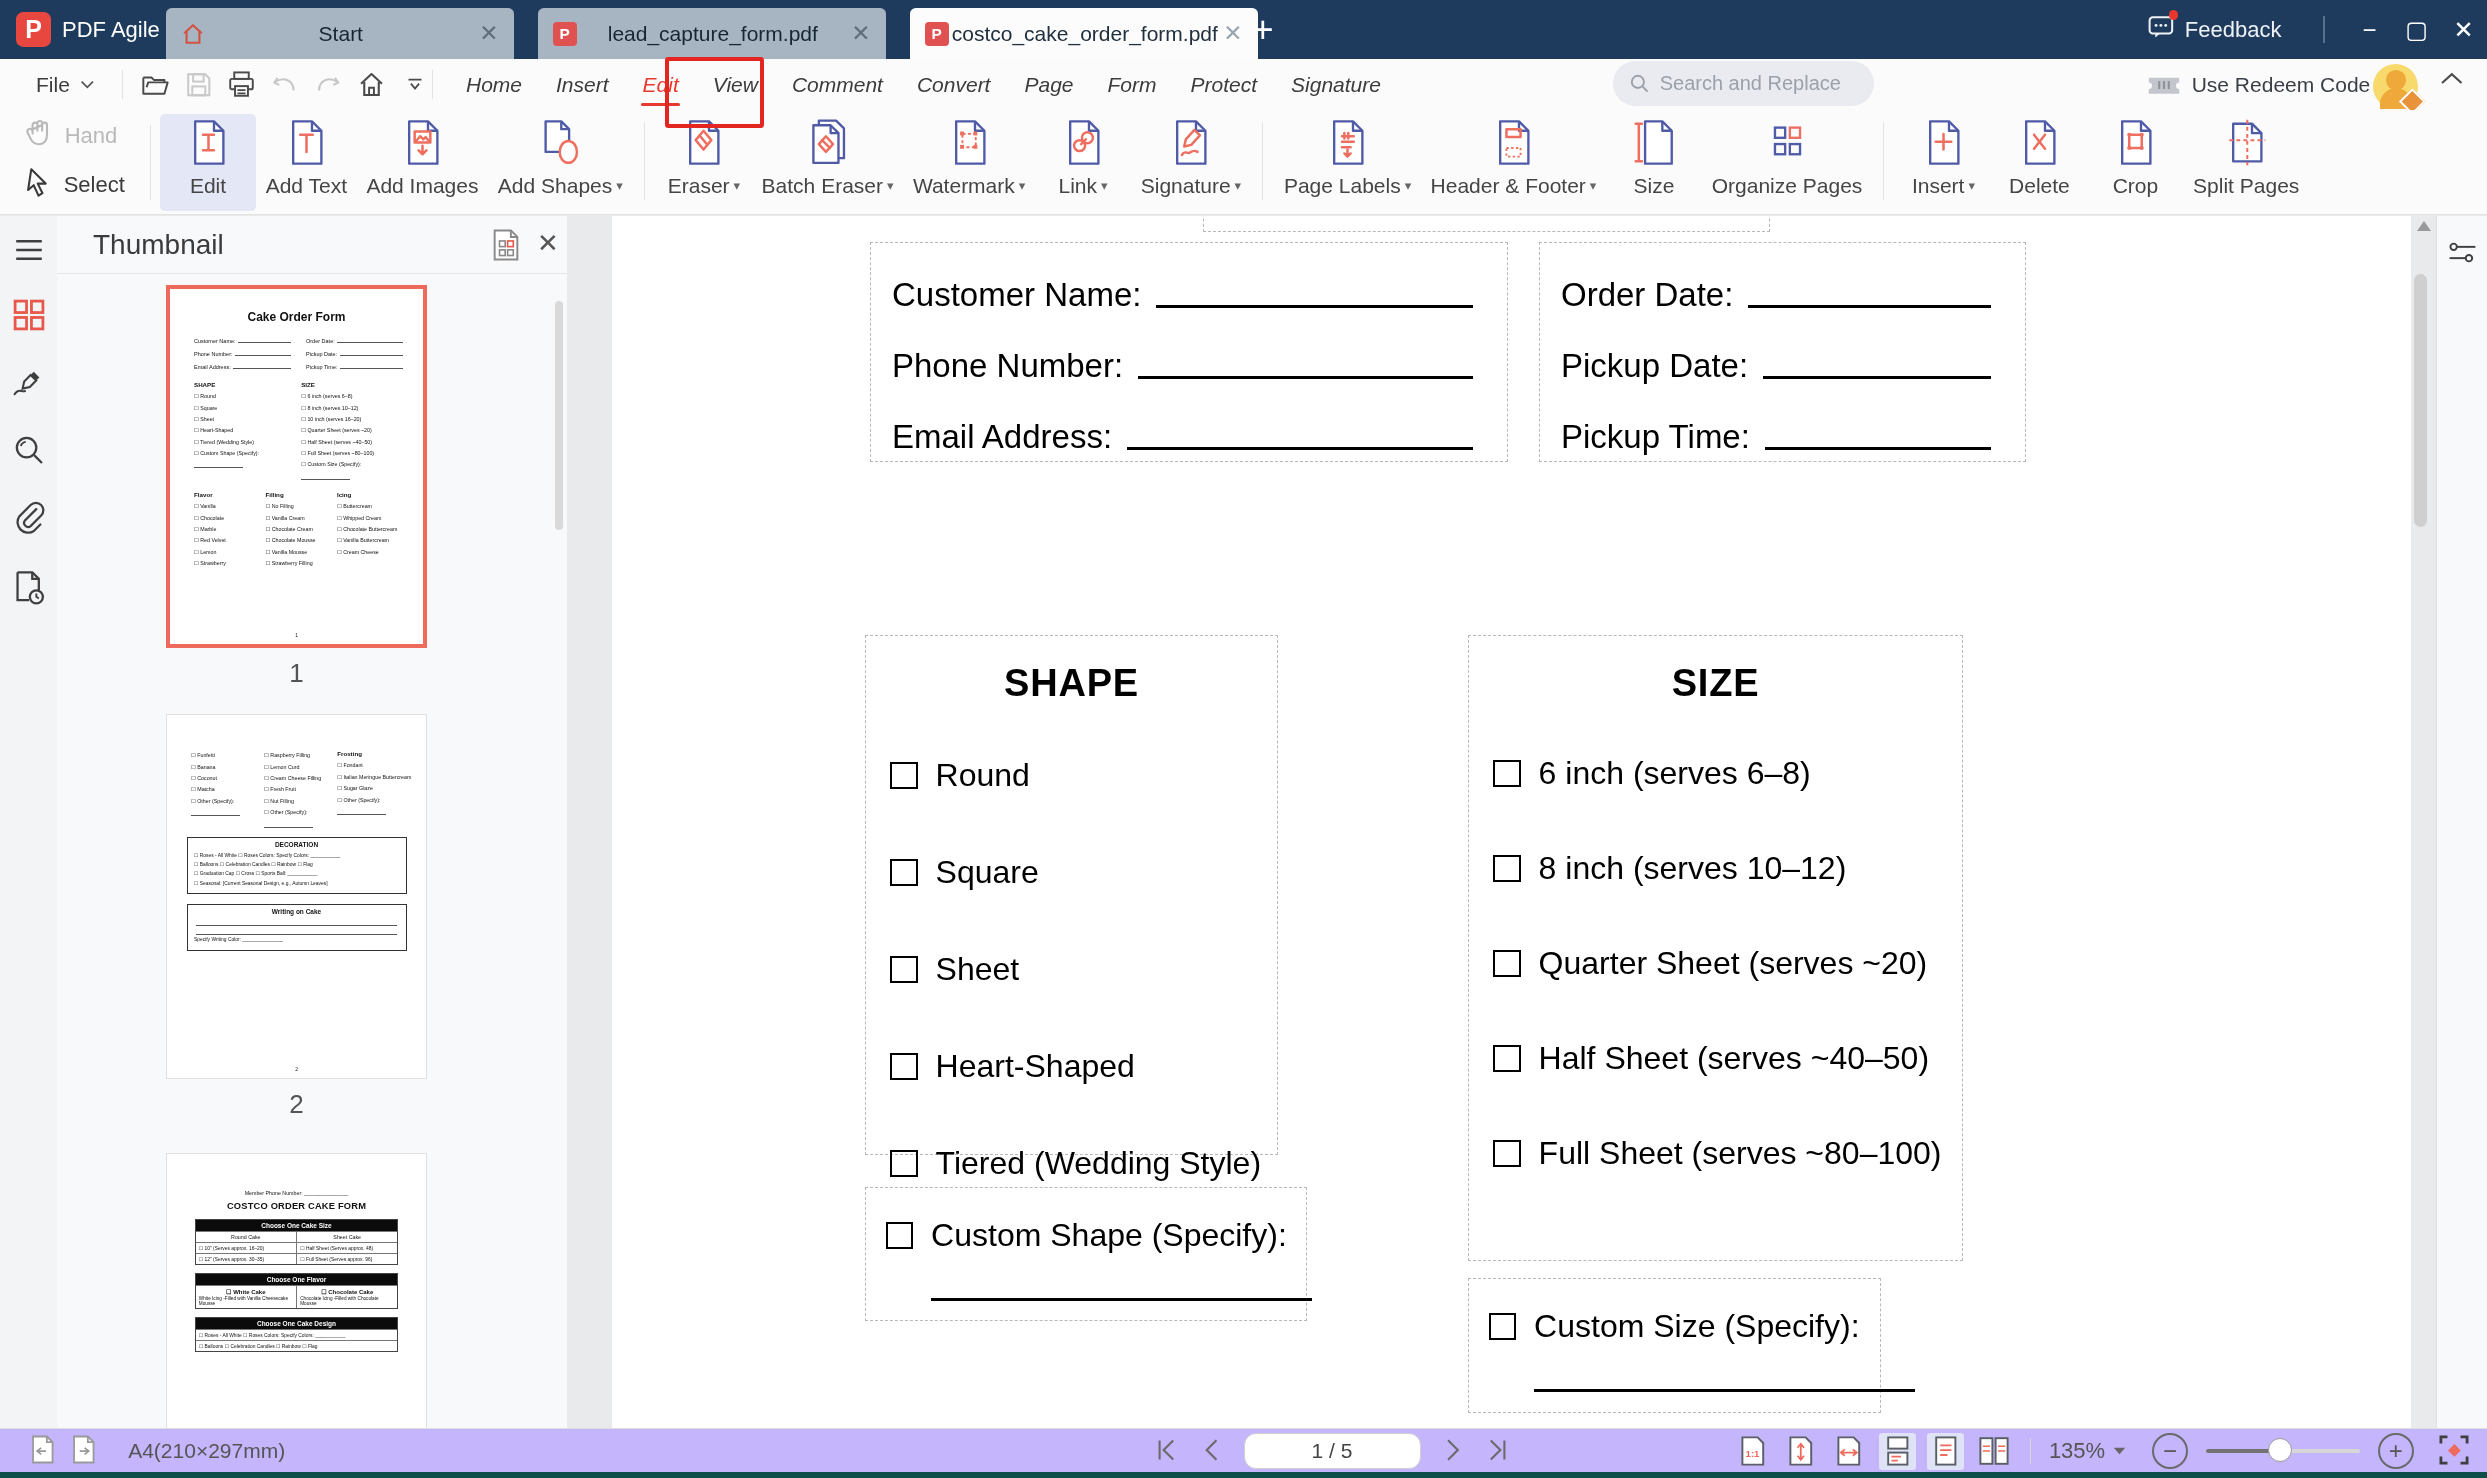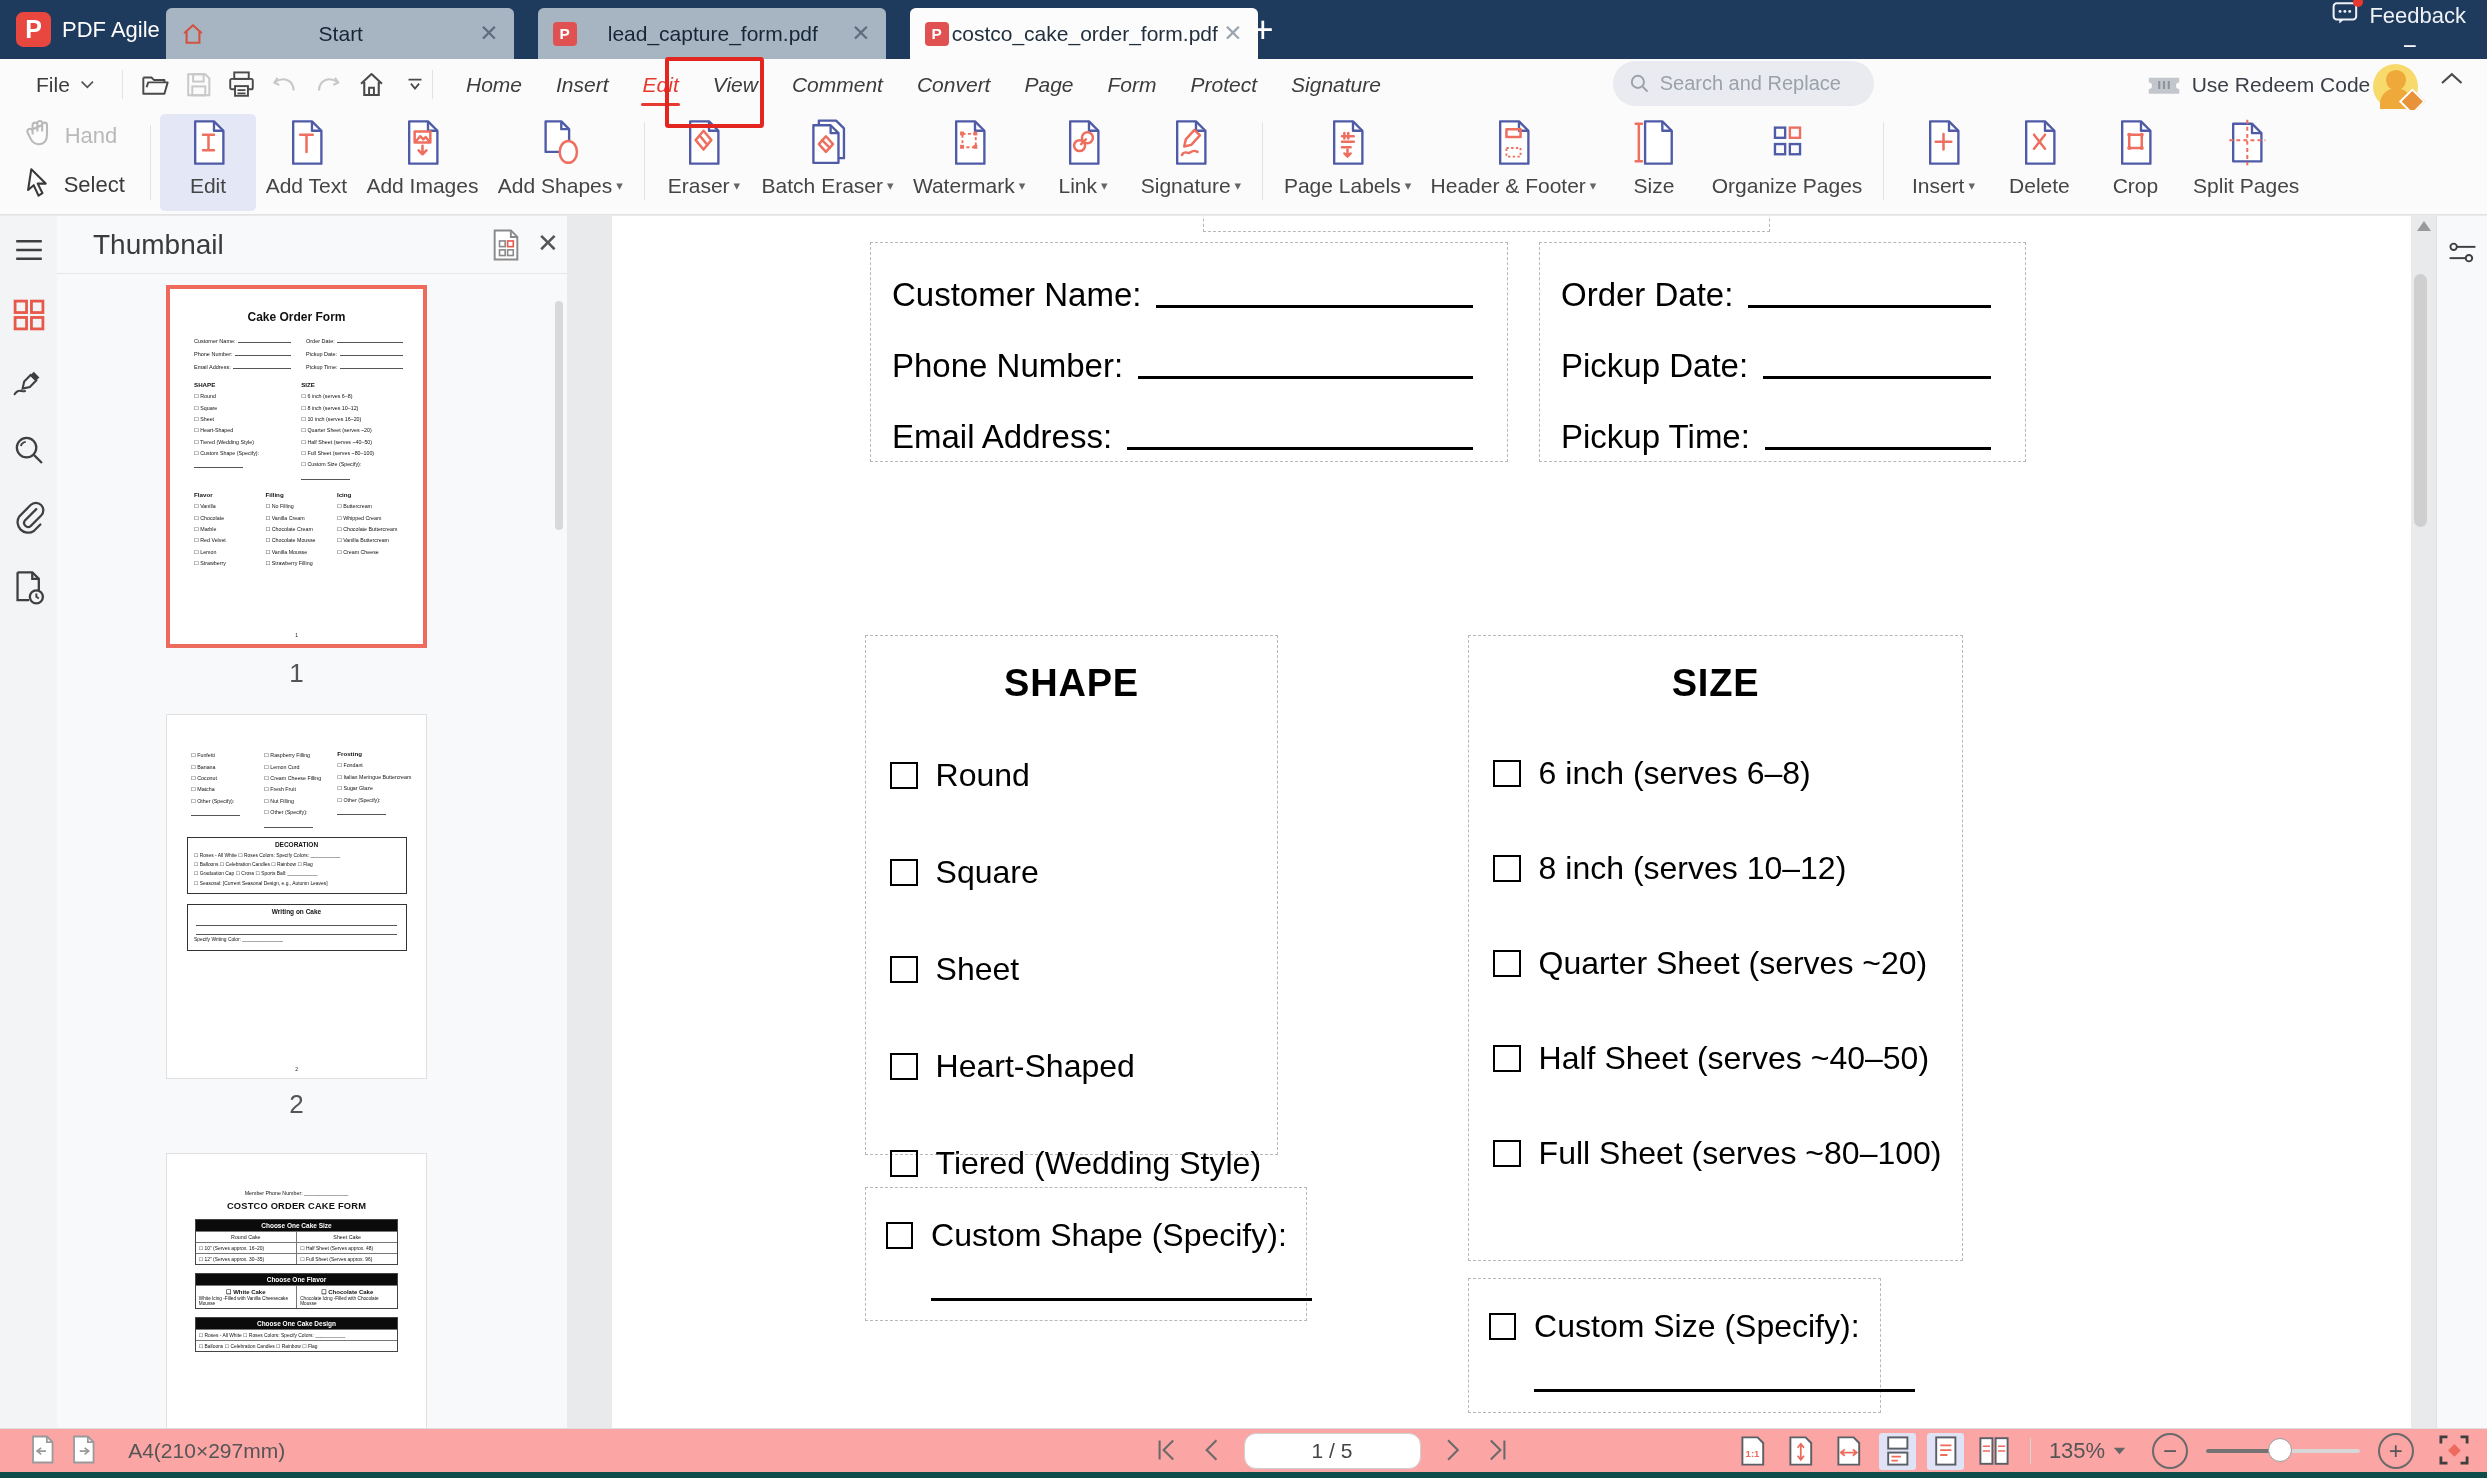--- a/index.html
+++ b/index.html
@@ -14,21 +14,21 @@
   .tab{width:348px;height:51px;border-radius:5.7px 5.7px 0 0;display:flex;align-items:center;background:#a7b4c1;}
   .tab.active{background:#fcfcfd;}
   .tab .tab-icon{margin-left:14.6px;width:24px;height:24px;flex:0 0 auto;}
   .tab .tab-label{flex:1;text-align:center;font-size:21px;color:#172635;white-space:nowrap;overflow:hidden;}
   .tab.active .tab-label{color:#22303e;}
   .tab .tab-close{margin-right:13px;font-size:23px;color:#5e6e7d;width:24px;text-align:center;}
   .tab.active .tab-close{color:#9aa5b0;}
   .pdfmini{width:24px;height:24px;background:#e05252;border-radius:4px;color:#fff;font-size:15.4px;font-weight:bold;
         display:flex;align-items:center;justify-content:center;}
   .newtab{position:absolute;left:1252px;top:6.5px;color:#fff;font-size:37px;font-weight:300;line-height:45px;}
-  .tb-right{position:absolute;right:0;top:0;height:59px;display:flex;align-items:center;flex-direction:column;}
+  .tb-right{position:absolute;right:0;top:0;height:59px;display:flex;align-items:center;}
   .feedback{display:flex;align-items:center;color:#eef2f6;font-size:22px;gap:8px;margin-right:21px;position:relative;}
   .fb-dot{position:absolute;left:21px;top:-3.2px;width:9.7px;height:9.7px;border-radius:50%;background:#e8372c;}
   .win-div{width:1.6px;height:27.6px;background:#54708c;margin:0 21px;}
   .winbtn{width:47px;height:59px;display:flex;align-items:center;justify-content:center;color:#fff;font-size:24px;}
   
   .menubar{position:absolute;left:0;top:59px;width:2487px;height:51px;background:#fbfbfc;}
   .filemenu{position:absolute;left:36px;top:0;height:51px;display:flex;align-items:center;gap:9.7px;font-size:21px;color:#3c3c3c;}
   .vdiv{position:absolute;top:11.3px;width:0.8px;height:29px;background:#e3e3e3;}
   .quick{position:absolute;left:139px;top:0;height:51px;display:flex;align-items:center;gap:11.3px;}
   .qicon{width:32px;height:32px;display:flex;align-items:center;justify-content:center;}
@@ -112,21 +112,21 @@
   .opt-title{font-size:38px;font-weight:bold;text-align:center;margin-top:26px;letter-spacing:0.8px;}
   .opt-row{display:flex;align-items:center;font-size:32px;color:#000;white-space:nowrap;}
   .cb{width:27.6px;height:27.6px;border:2.4px solid #000;margin-right:18px;flex:0 0 auto;box-sizing:border-box;}
   .cust-row{display:flex;align-items:center;font-size:32px;margin:29px 0 0 19.5px;white-space:nowrap;}
   .cust-line{border-bottom:3.2px solid #000;width:381px;margin:44px 0 0 65px;}
   .doc-scroll-up{position:absolute;left:1850px;top:4.9px;width:0;height:0;border-left:7.3px solid transparent;border-right:7.3px solid transparent;border-bottom:10.5px solid #9a9a9a;}
   .doc-scroll-thumb{position:absolute;left:1847px;top:58px;width:13px;height:253px;border-radius:6.5px;background:#cfcfcf;}
   .rightrail{position:absolute;left:2436px;top:0;width:51px;height:1212px;background:#f8f9fa;border-left:0.8px solid #e0e0e0;box-sizing:border-box;}
   .rr-icon{position:absolute;left:11.3px;top:26px;}
   
-  .statusbar{position:absolute;left:0;top:1428px;width:2487px;height:44px;background:#fca5a5;border-top:0.8px solid #dedede;box-sizing:border-box;}
+  .statusbar{position:absolute;left:0;top:1428px;width:2487px;height:44px;background:#c4b5fd;border-top:0.8px solid #dedede;box-sizing:border-box;}
   .sb-left{position:absolute;left:29px;top:0;height:44px;display:flex;align-items:center;gap:13px;}
   .sb-size{font-size:21px;color:#555;margin-left:18px;}
   .sb-pag{position:absolute;left:1154px;top:0;height:44px;display:flex;align-items:center;gap:23px;}
   .pagebox{width:175px;height:34px;background:#fff;border:0.8px solid #d0d0d0;border-radius:12px;display:flex;align-items:center;justify-content:center;font-size:21px;color:#444;}
   .sb-right{position:absolute;left:1734px;top:0;height:44px;display:flex;align-items:center;gap:11.3px;}
   .vicon{width:37px;height:37px;display:flex;align-items:center;justify-content:center;border-radius:3.2px;}
   .vicon.active{background:#dfe3f5;}
   .sb-div{width:0.8px;height:26px;background:#d6d6d6;margin:0 6.5px;}
   .zoomtxt{font-size:22px;color:#555;display:flex;align-items:center;gap:8px;}
   .zbtn{width:36px;height:36px;border-radius:50%;border:2.4px solid #6a6a6a;color:#555;font-size:24px;display:flex;align-items:center;justify-content:center;box-sizing:border-box;}

